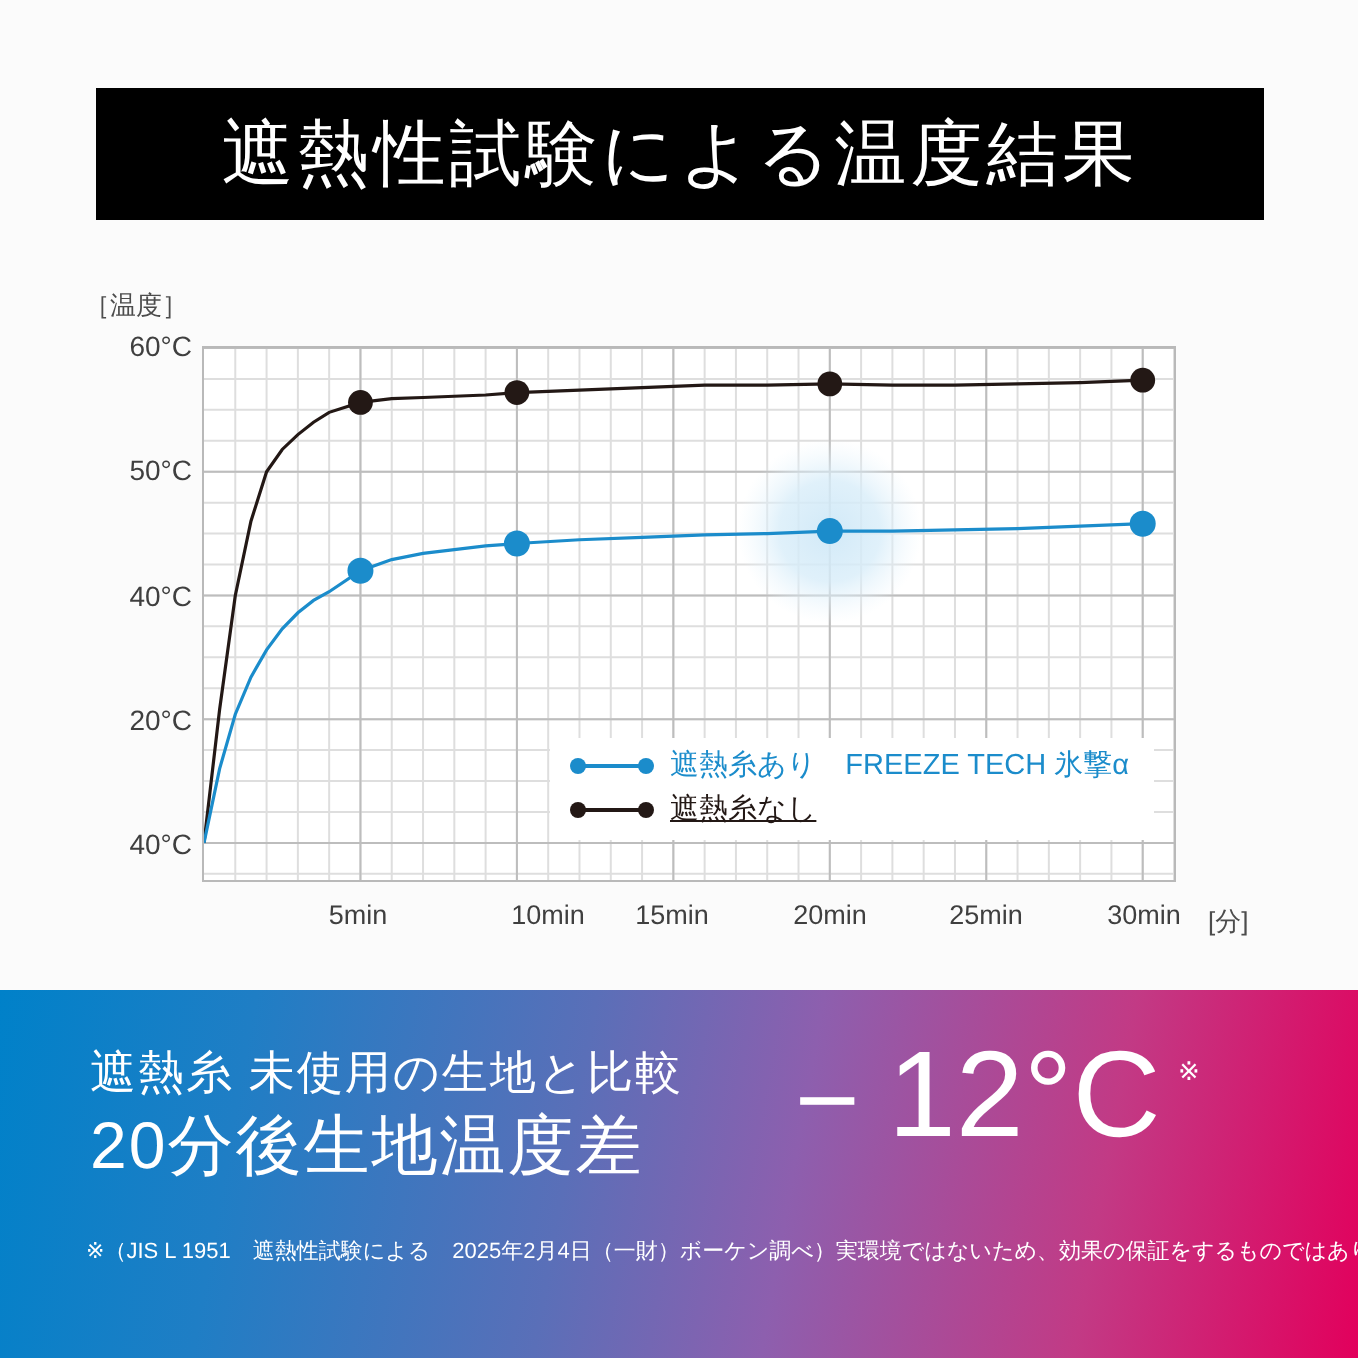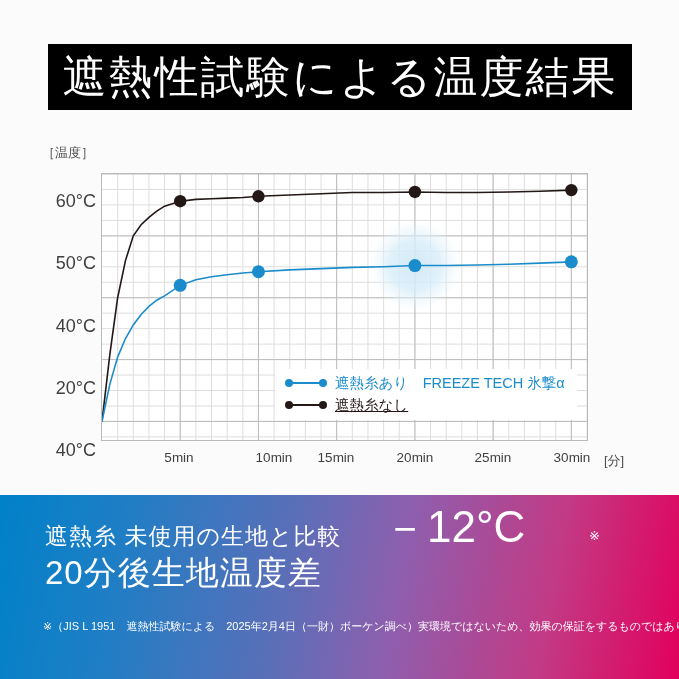--- a/index.html
+++ b/index.html
@@ -28,21 +28,21 @@
     top: 44px;
     width: 584px;
     height: 66px;
     background: #000000;
     display: flex;
     align-items: center;
     justify-content: center;
   }
   #title-text {
     color: #ffffff;
-    font-size: 44px;
+    font-size: 36px;
     font-weight: 500;
     letter-spacing: 2px;
     line-height: 1;
     white-space: nowrap;
   }
 
   
   #chart-area {
     position: absolute;
     left: 0;
@@ -65,25 +65,24 @@
     top: 322px;
     font-size: 13px;
     color: #4c4c4c;
     white-space: nowrap;
   }
   .ytick {
     position: absolute;
     right: 0;
     width: 56px;
     text-align: right;
-    font-size: 18px;
+    font-size: 14px;
     color: #3f3f3f;
     transform: translateY(-50%);
     white-space: nowrap;
-    margin-top: 28px;
   }
   #ytick-wrap {
     position: absolute;
     left: 36px;
     top: 0;
     width: 60px;
     height: 350px;
   }
   .xtick {
     position: absolute;
@@ -182,23 +181,23 @@
     color: #ffffff;
     font-size: 33px;
     line-height: 1.2;
     letter-spacing: 1px;
     white-space: nowrap;
     margin-top: 4px;
   }
   #banner-value {
     position: absolute;
     left: 383px;
-    top: 10px;
-    color: #ffffff;
-    font-size: 44px;
+    top: 22px;
+    color: #ffffff;
+    font-size: 61px;
     font-weight: 400;
     line-height: 1;
     letter-spacing: 0px;
     white-space: nowrap;
   }
   #banner-value-mark {
     position: absolute;
     left: 589px;
     top: 34px;
     color: #ffffff;

